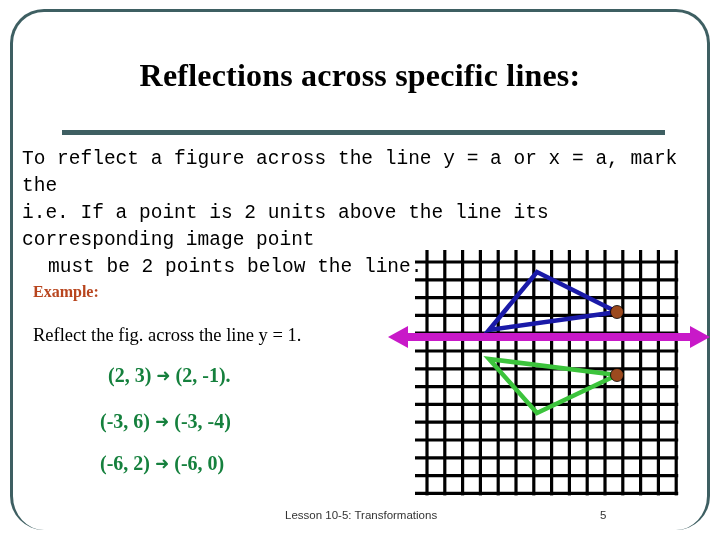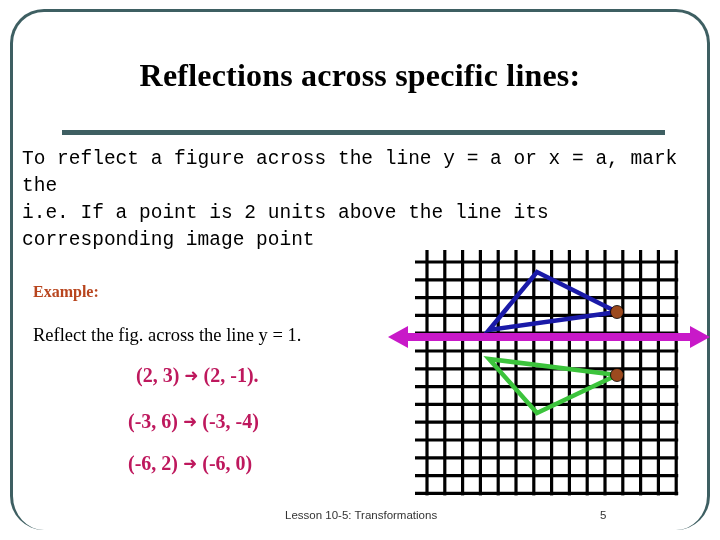--- a/index.html
+++ b/index.html
@@ -94,23 +94,22 @@
     white-space: nowrap;
     text-align: right;
   }
 
   
   .coord-line {
     position: absolute;
     font-family: "Liberation Serif", serif;
     font-weight: bold;
     font-size: 20px;
-    color: #be185d;
-    white-space: nowrap;
-    margin-left: 28px;
+    color: #15803d;
+    white-space: nowrap;
   }
   #coord-1 { left: 108px; top: 364px; }
   #coord-2 { left: 100px; top: 410px; text-align: right; }
   #coord-3 { left: 100px; top: 452px; }
   .arrow-glyph {
     font-family: "DejaVu Sans", sans-serif;
     font-weight: normal;
     font-size: 17px;
     vertical-align: 1px;
   }
@@ -152,20 +151,21 @@
 
   <div id="frame"></div>
 
   <div id="title">Reflections across specific lines:</div>
 
   <div id="title-rule"></div>
 
   <div id="body-text">
     <div class="para">To reflect a figure across the line y = a or x = a, mark the</div>
     <div class="para">i.e.  If a point is 2 units above the line its corresponding image point</div>
+    <div class="para indent">must be 2 points below the line.</div>
   </div>
 
   <div id="example-label">Example:</div>
 
   <div id="reflect-line">Reflect the fig. across the line y = 1.</div>
 
   <div class="coord-line" id="coord-1">
     <span>(2, 3)</span>
     <span class="arrow-glyph">➜</span>
     <span>(2, -1).</span>

